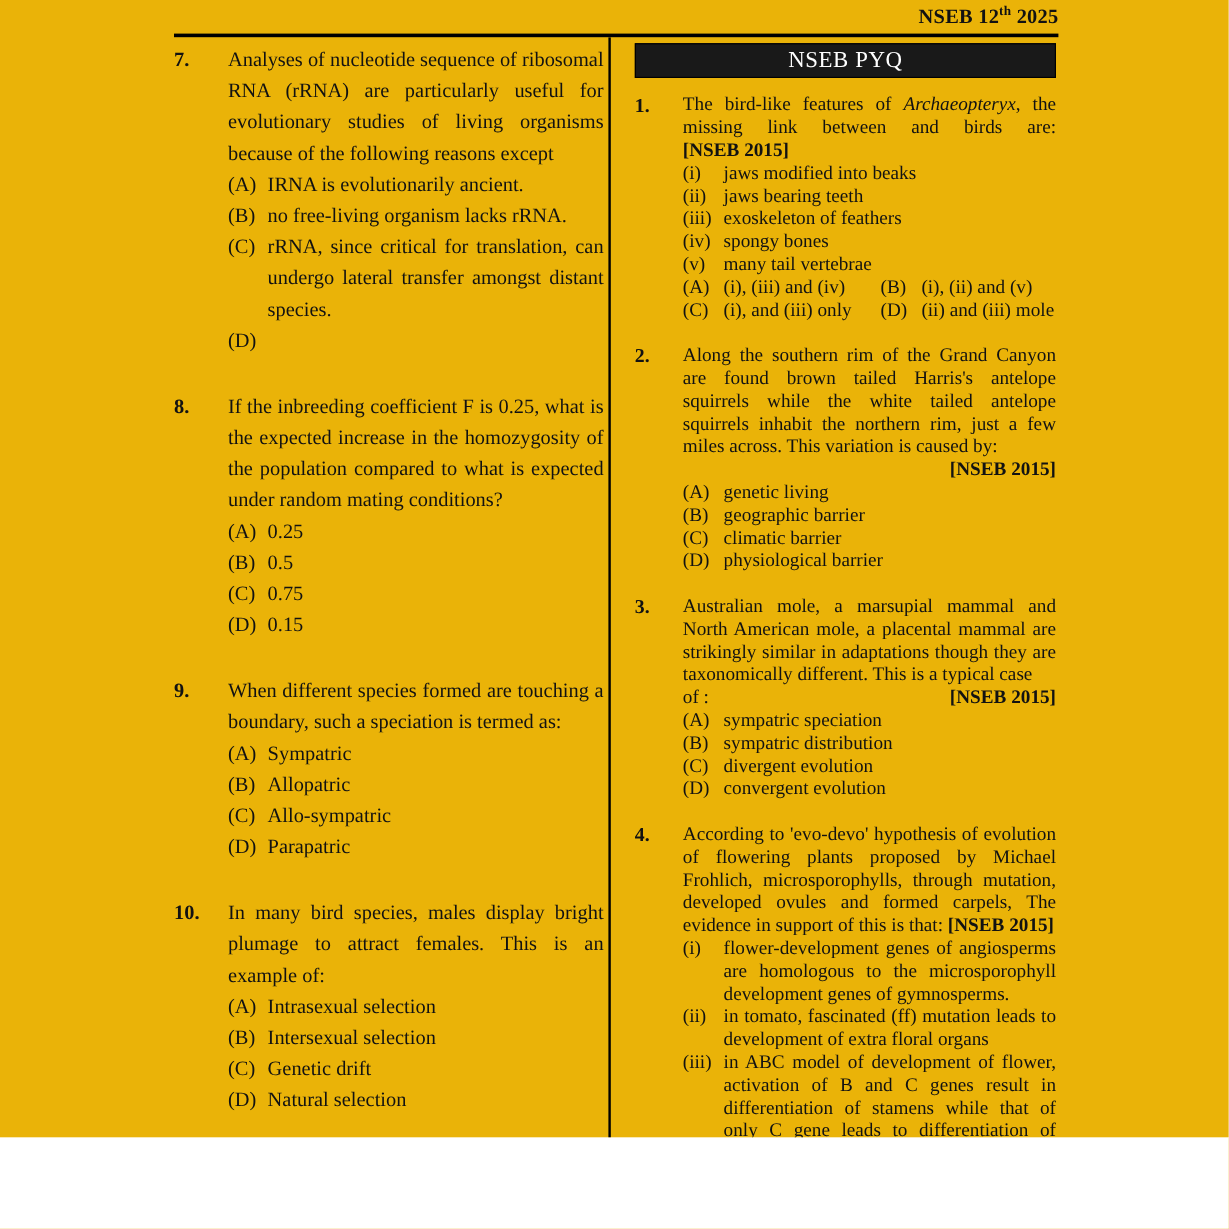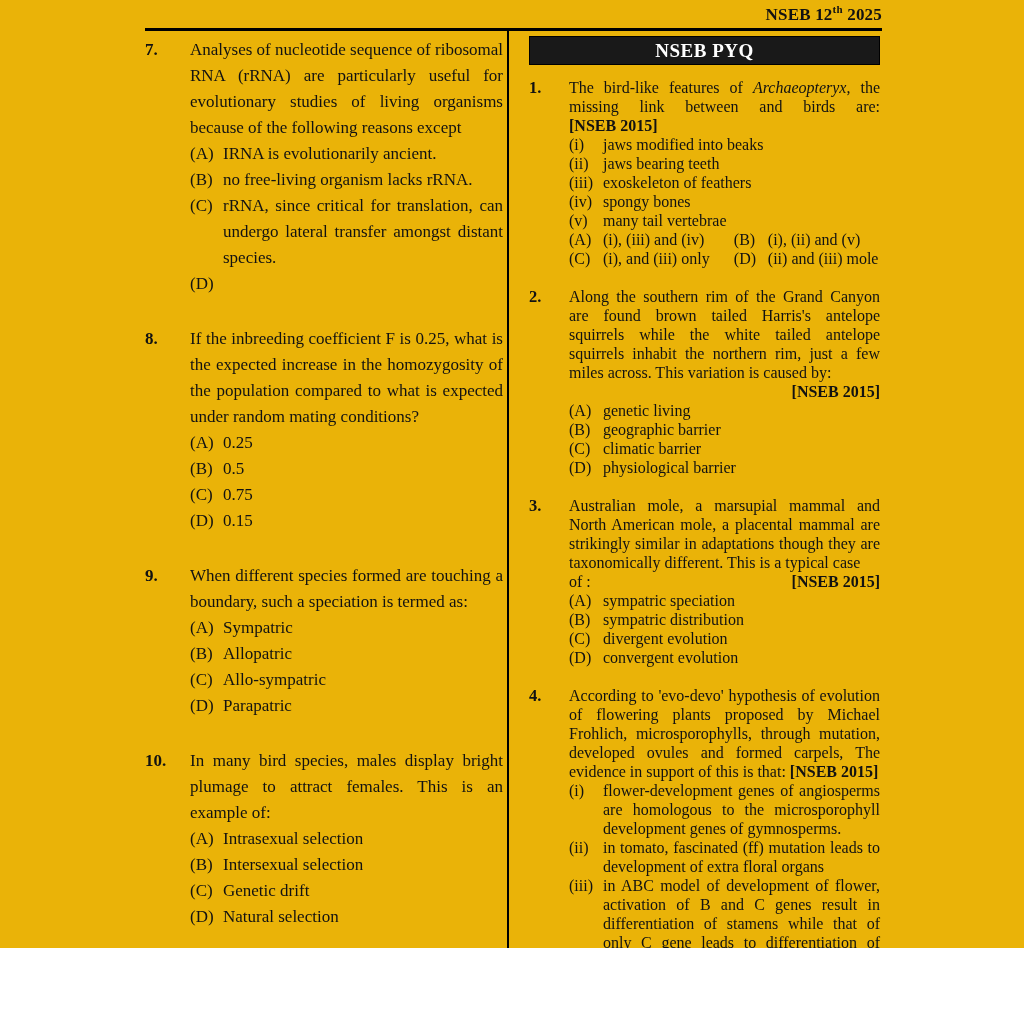--- a/index.html
+++ b/index.html
@@ -22,21 +22,21 @@
   .q.first{margin-top:0;}
   .qnum{width:45px;font-weight:bold;font-size:17px;line-height:26px;flex-shrink:0;}
   .qbody{flex:1;font-size:17px;line-height:26px;}
   .qtext{margin:0;text-align:justify;}
   .opt{display:flex;}
   .optlabel{width:33px;flex-shrink:0;}
   .opttext{flex:1;text-align:justify;}
 
   
   .section-bar{
-    background:#191919;color:#fff;text-align:center;font-weight:bold;
+    background:#191919;color:#fff;text-align:center;font-weight:normal;
     font-size:19px;height:27px;line-height:27px;letter-spacing:.5px;border:1px solid #000;
   }
   .rq{display:flex;margin-top:19px;}
   .rq.first{margin-top:13px;}
   .rqnum{width:40px;font-weight:bold;font-size:16.5px;line-height:19px;flex-shrink:0;}
   .rqbody{flex:1;font-size:16px;line-height:19px;}
   .rqtext{margin:0;text-align:justify;}
   .rtag{font-weight:bold;white-space:nowrap;}
   .tagline{text-align:right;font-weight:bold;}
   .lastline{display:flex;justify-content:space-between;}

